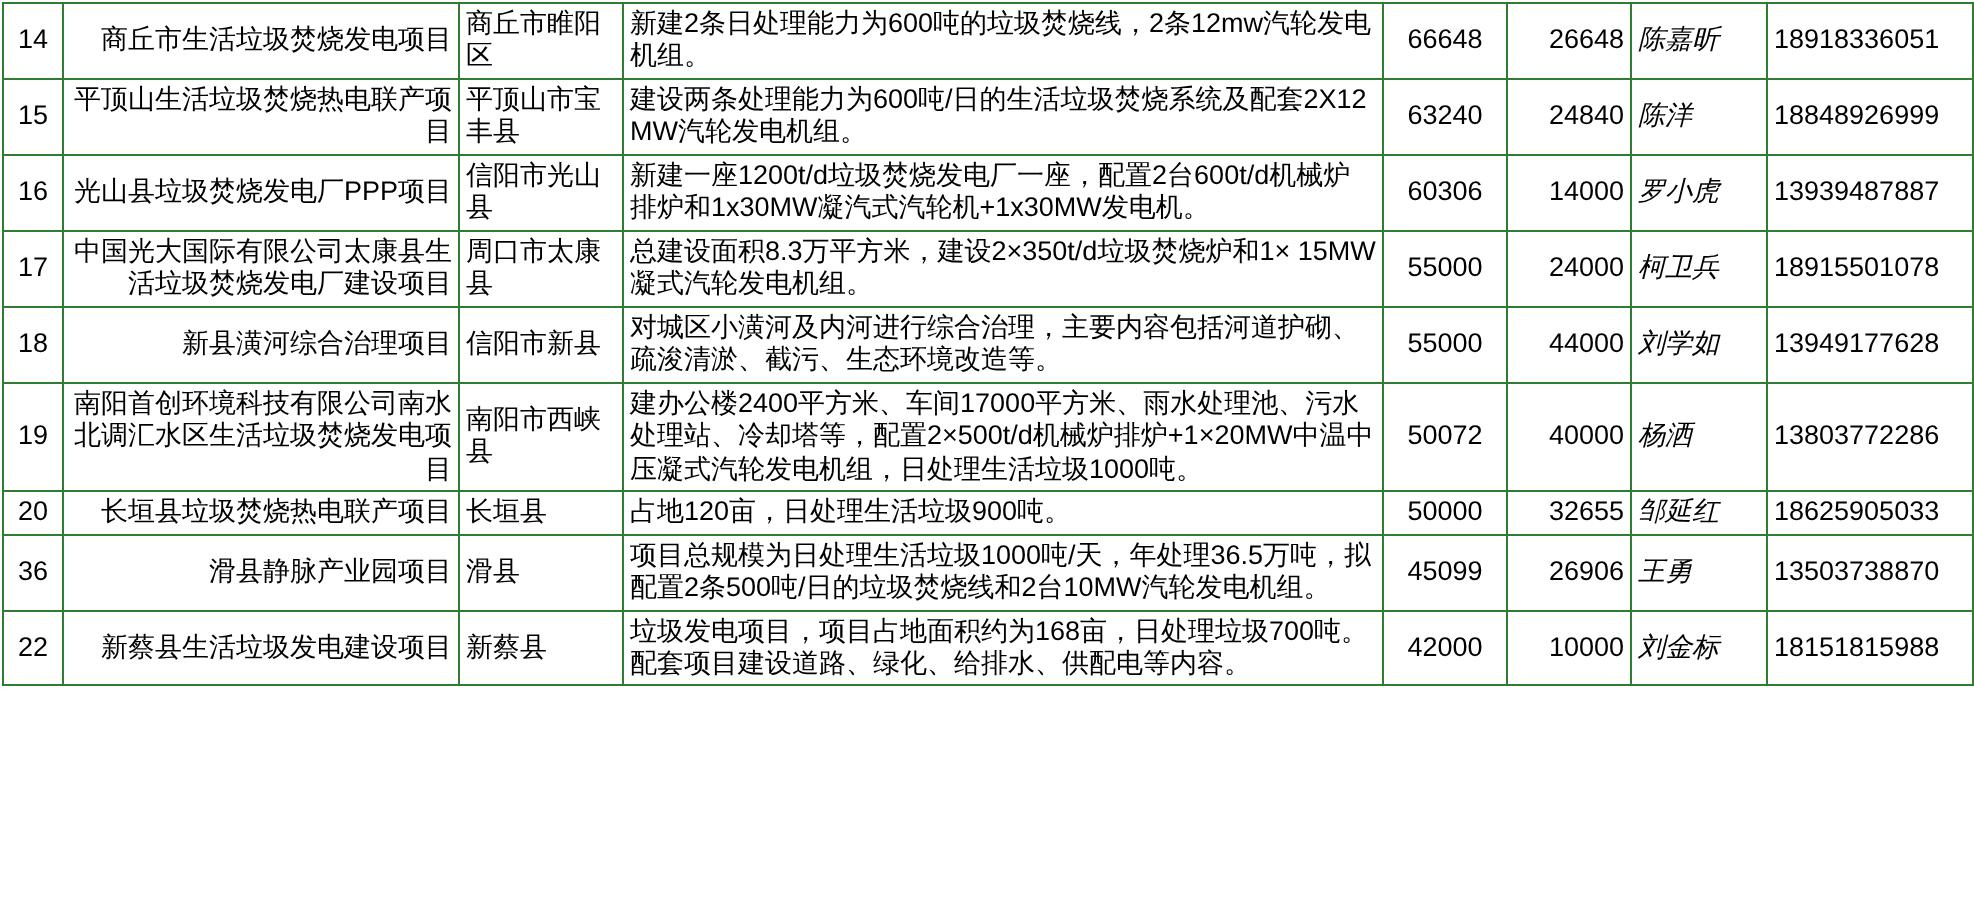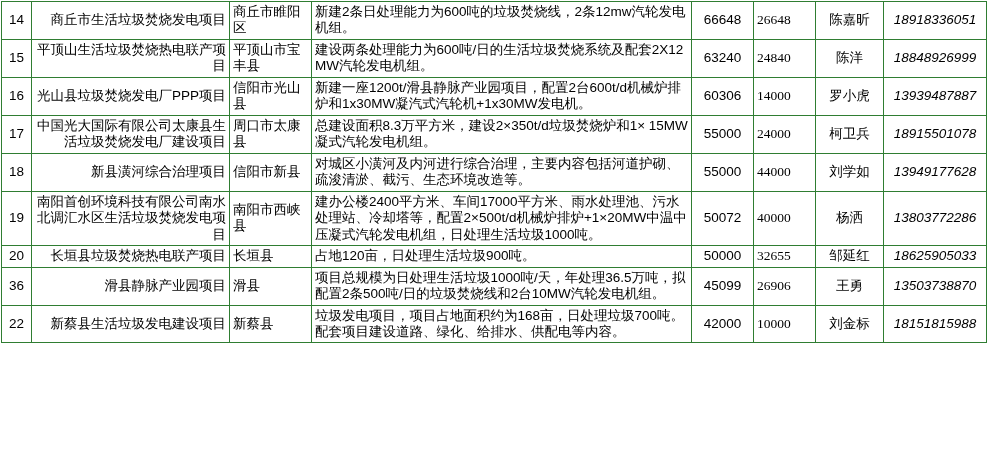--- a/index.html
+++ b/index.html
@@ -43,23 +43,23 @@
   col.c-total   { width: 62px; }
   col.c-year    { width: 62px; }
   col.c-person  { width: 68px; }
   col.c-phone   { width: 103px; }
 
   td.no      { text-align: center; }
   td.name    { text-align: right; }
   td.place   { text-align: left; }
   td.desc    { text-align: left; }
   td.total   { text-align: center; }
-  td.year    { text-align: left; font-family: Liberation Serif, serif; }
-  td.person  { text-align: center; }
-  td.phone   { text-align: center; font-style: italic; }
+  td.year    { text-align: right; }
+  td.person  { text-align: left; font-style: italic; }
+  td.phone   { text-align: left; }
 </style>
 </head>
 <body>
 
 <div class="sheet">
   <table class="project-table">
     <colgroup>
       <col class="c-no">
         <col class="c-name">
         <col class="c-place">
@@ -90,21 +90,21 @@
         <td class="total">63240</td>
         <td class="year">24840</td>
         <td class="person">陈洋</td>
         <td class="phone">18848926999</td>
       </tr>
 
       <tr>
         <td class="no">16</td>
         <td class="name">光山县垃圾焚烧发电厂PPP项目</td>
         <td class="place">信阳市光山县</td>
-        <td class="desc">新建一座1200t/滑县静脉产业园项目，配置2台600t/d机械炉排炉和1x30MW凝汽式汽轮机+1x30MW发电机。</td>
+        <td class="desc">新建一座1200t/d垃圾焚烧发电厂一座，配置2台600t/d机械炉排炉和1x30MW凝汽式汽轮机+1x30MW发电机。</td>
         <td class="total">60306</td>
         <td class="year">14000</td>
         <td class="person">罗小虎</td>
         <td class="phone">13939487887</td>
       </tr>
 
       <tr>
         <td class="no">17</td>
         <td class="name">中国光大国际有限公司太康县生活垃圾焚烧发电厂建设项目</td>
         <td class="place">周口市太康县</td>

